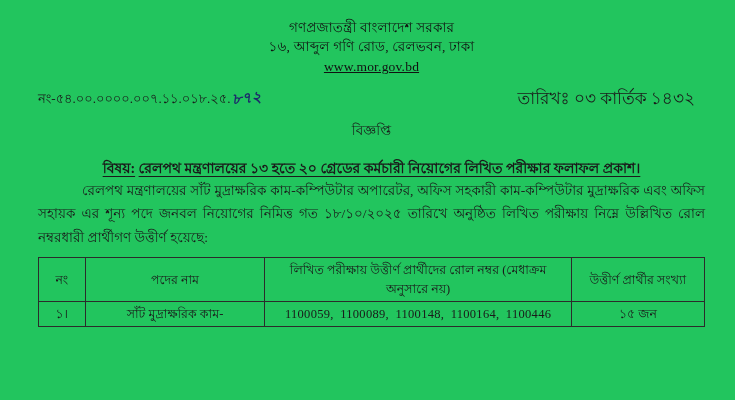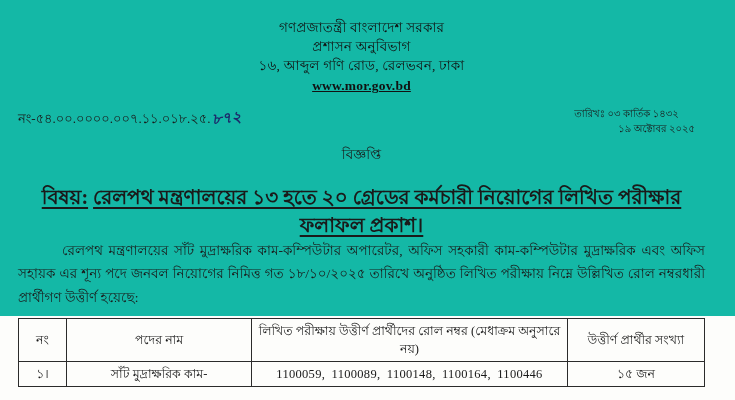--- a/index.html
+++ b/index.html
@@ -10,38 +10,38 @@
     width: 735px;
     height: 400px;
     background: #fdfdfb;
     font-family: "Liberation Serif", "DejaVu Serif", serif;
     color: #1a1a1a;
     overflow: hidden;
   }
   .page {
     position: relative;
     width: 735px;
-    height: 316px;
+    height: 400px;
     box-sizing: border-box;
-    padding: 18px 30px 0 18px;
-    background: #14b8a6;
+    padding: 18px 30px 0 38px;
+    background: #22c55e;
   }
   .letterhead {
     text-align: center;
     line-height: 1.42;
   }
   .letterhead div {
     font-size: 13.5px;
     letter-spacing: 0.2px;
     color: #111;
   }
   .letterhead .site {
     font-size: 13.5px;
     text-decoration: underline;
-    font-weight: bold;
+    font-weight: normal;
     color: #111;
     margin-top: 1px;
   }
   .memo-row {
     display: flex;
     justify-content: space-between;
     align-items: flex-start;
     margin-top: 10px;
   }
   .memo-no {
@@ -54,42 +54,42 @@
     font-style: italic;
     font-weight: bold;
     font-size: 15px;
     color: #1c2a6b;
     transform: rotate(-6deg);
     display: inline-block;
     margin-left: 2px;
   }
   .dates {
     text-align: left;
-    font-size: 10px;
+    font-size: 17px;
     line-height: 1.5;
     padding-right: 10px;
   }
   .dates .date-line {
     white-space: nowrap;
   }
   .dates .date-line span.label {
     display: inline-block;
   }
   .dates .second {
     padding-left: 44px;
   }
   .notice-title {
     text-align: center;
     font-size: 13.5px;
     margin-top: 8px;
     margin-bottom: 2px;
   }
   .subject {
     margin-top: 16px;
-    font-size: 20px;
+    font-size: 14px;
     font-weight: bold;
     text-align: center;
     line-height: 1.4;
   }
   .subject .label {
     font-weight: bold;
   }
   .subject .underline {
     text-decoration: underline;
     text-underline-offset: 3px;
@@ -135,36 +135,32 @@
     overflow: hidden;
   }
 </style>
 </head>
 <body>
 
 <div class="page">
 
   <div class="letterhead">
     <div>গণপ্রজাতন্ত্রী বাংলাদেশ সরকার</div>
-    <div>প্রশাসন অনুবিভাগ</div>
     <div>১৬, আব্দুল গণি রোড, রেলভবন, ঢাকা</div>
     <div class="site">www.mor.gov.bd</div>
   </div>
 
   <div class="memo-row">
     <div class="memo-no">
       <span>নং-৫৪.০০.০০০০.০০৭.১১.০১৮.২৫.</span><span class="handwritten">৮৭২</span>
     </div>
     <div class="dates">
       <div class="date-line">
         <span class="label">তারিখঃ</span>
         <span>০৩ কার্তিক ১৪৩২</span>
-      </div>
-      <div class="date-line second">
-        <span>১৯ অক্টোবর ২০২৫</span>
       </div>
     </div>
   </div>
 
   <div class="notice-title">বিজ্ঞপ্তি</div>
 
   <div class="subject">
     <span class="label underline">বিষয়:</span>
     <span class="underline">রেলপথ মন্ত্রণালয়ের ১৩ হতে ২০ গ্রেডের কর্মচারী নিয়োগের লিখিত পরীক্ষার ফলাফল প্রকাশ।</span>
   </div>

